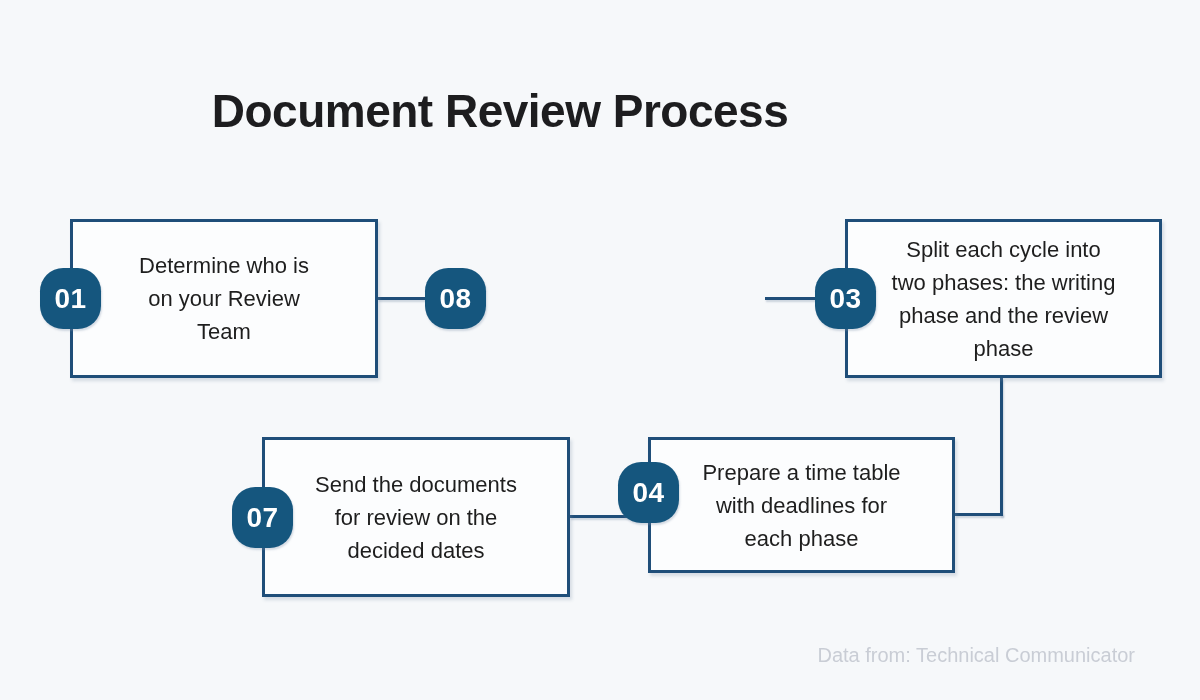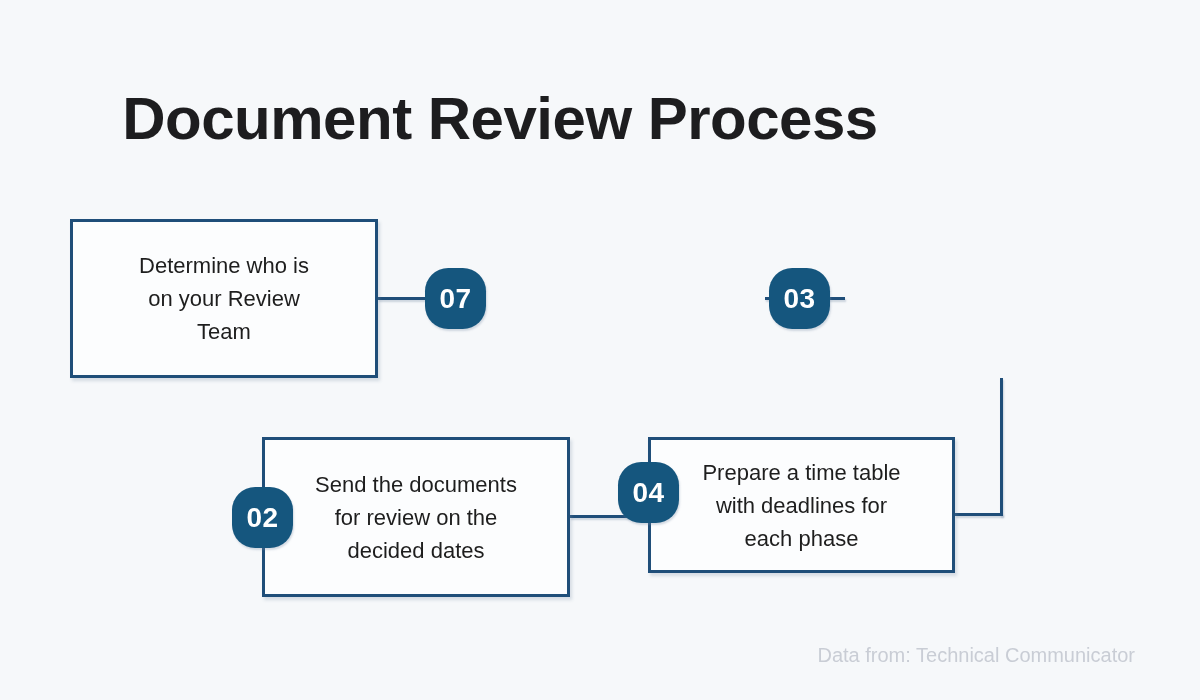--- a/index.html
+++ b/index.html
@@ -18,21 +18,21 @@
     background:var(--bg);
     position:relative;
     overflow:hidden;
   }
   .stage{position:absolute;inset:0;width:1200px;height:700px;}
 
   .title{
     position:absolute;
     top:84px;left:0;width:1000px;
     text-align:center;
-    font-size:60px;
+    font-size:46px;
     font-weight:800;
     letter-spacing:-0.5px;
     color:var(--title-text);
   }
 
   .connector{
     position:absolute;
     background:var(--line);
     z-index:1;
     box-shadow:1px 2px 2px rgba(120,140,165,0.35);
@@ -75,21 +75,21 @@
   
   .box-01{left:70px;  top:219px; width:308px; height:159px;}
   .box-02{left:455px; top:219px; width:310px; height:159px;}
   .box-03{left:845px; top:219px; width:317px; height:159px;}
   
   .box-05{left:262px; top:437px; width:308px; height:160px;}
   .box-04{left:648px; top:437px; width:307px; height:136px;}
 
   .badge-01{left:40px;  top:268px;}
   .badge-02{left:425px; top:268px;}
-  .badge-03{left:769px; top:268px;}
+  .badge-03{left:815px; top:268px;}
   .badge-05{left:232px; top:487px;}
   .badge-04{left:618px; top:462px;}
 
   .conn-1-2{left:378px; top:297px; width:77px;  height:3px;}
   .conn-2-3{left:765px; top:297px; width:80px;  height:3px;}
   .conn-3-down{left:1000px; top:378px; width:3px; height:138px;}
   .conn-down-4{left:955px; top:513px; width:48px; height:3px;}
   .conn-5-4{left:570px; top:515px; width:78px; height:3px;}
 
   .footer{
@@ -111,31 +111,38 @@
   <div class="connector conn-2-3"></div>
   <div class="connector conn-3-down"></div>
   <div class="connector conn-down-4"></div>
   <div class="connector conn-5-4"></div>
 
   <div class="step-box box-01">
     <div class="step-text">Determine who is
 on your Review
 Team</div>
   </div>
+  <div class="step-box box-03">
+    <div class="step-text">Split each cycle into
+two phases: the writing
+phase and the review
+phase</div>
+  </div>
   <div class="step-box box-04">
     <div class="step-text">Prepare a time table
 with deadlines for
 each phase</div>
   </div>
   <div class="step-box box-05">
     <div class="step-text">Send the documents
 for review on the
 decided dates</div>
   </div>
 
-  <div class="badge badge-02">07</div>
+  <div class="badge badge-01">01</div>
+  <div class="badge badge-02">08</div>
   <div class="badge badge-03">03</div>
   <div class="badge badge-04">04</div>
-  <div class="badge badge-05">02</div>
+  <div class="badge badge-05">07</div>
 
   <div class="footer">Data from: Technical Communicator</div>
 
 </div>
 
 </body></html>

